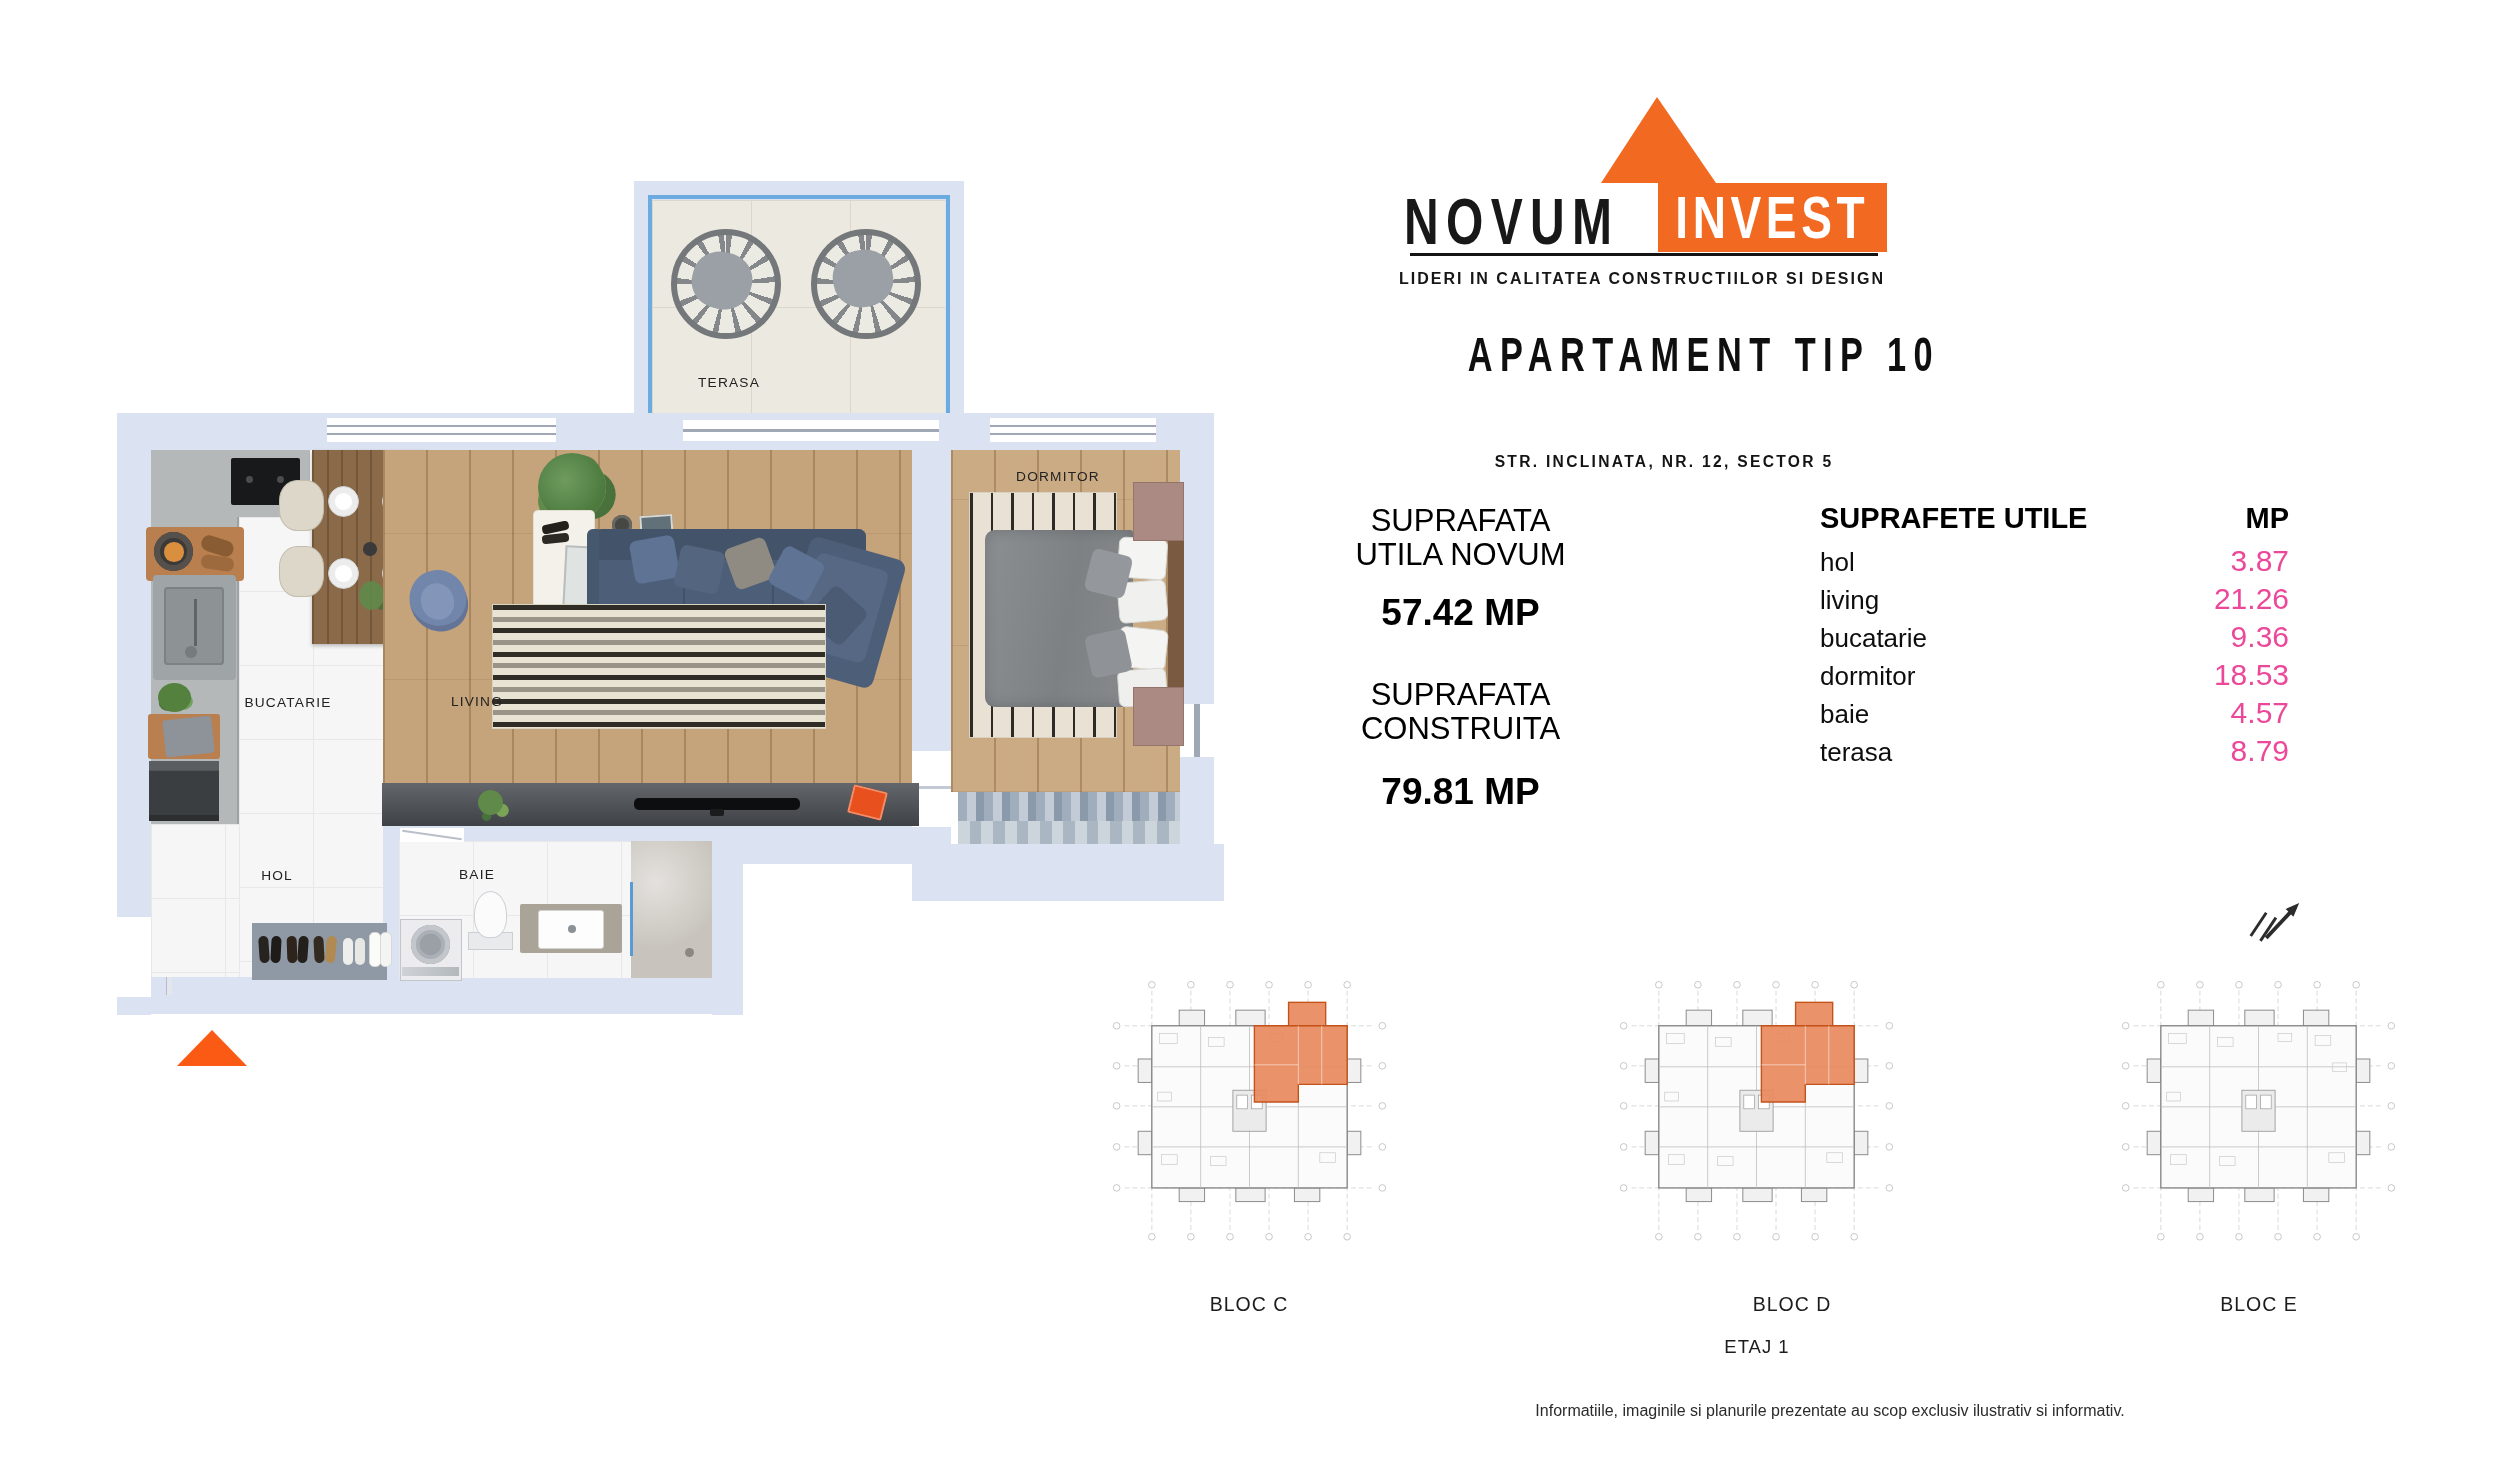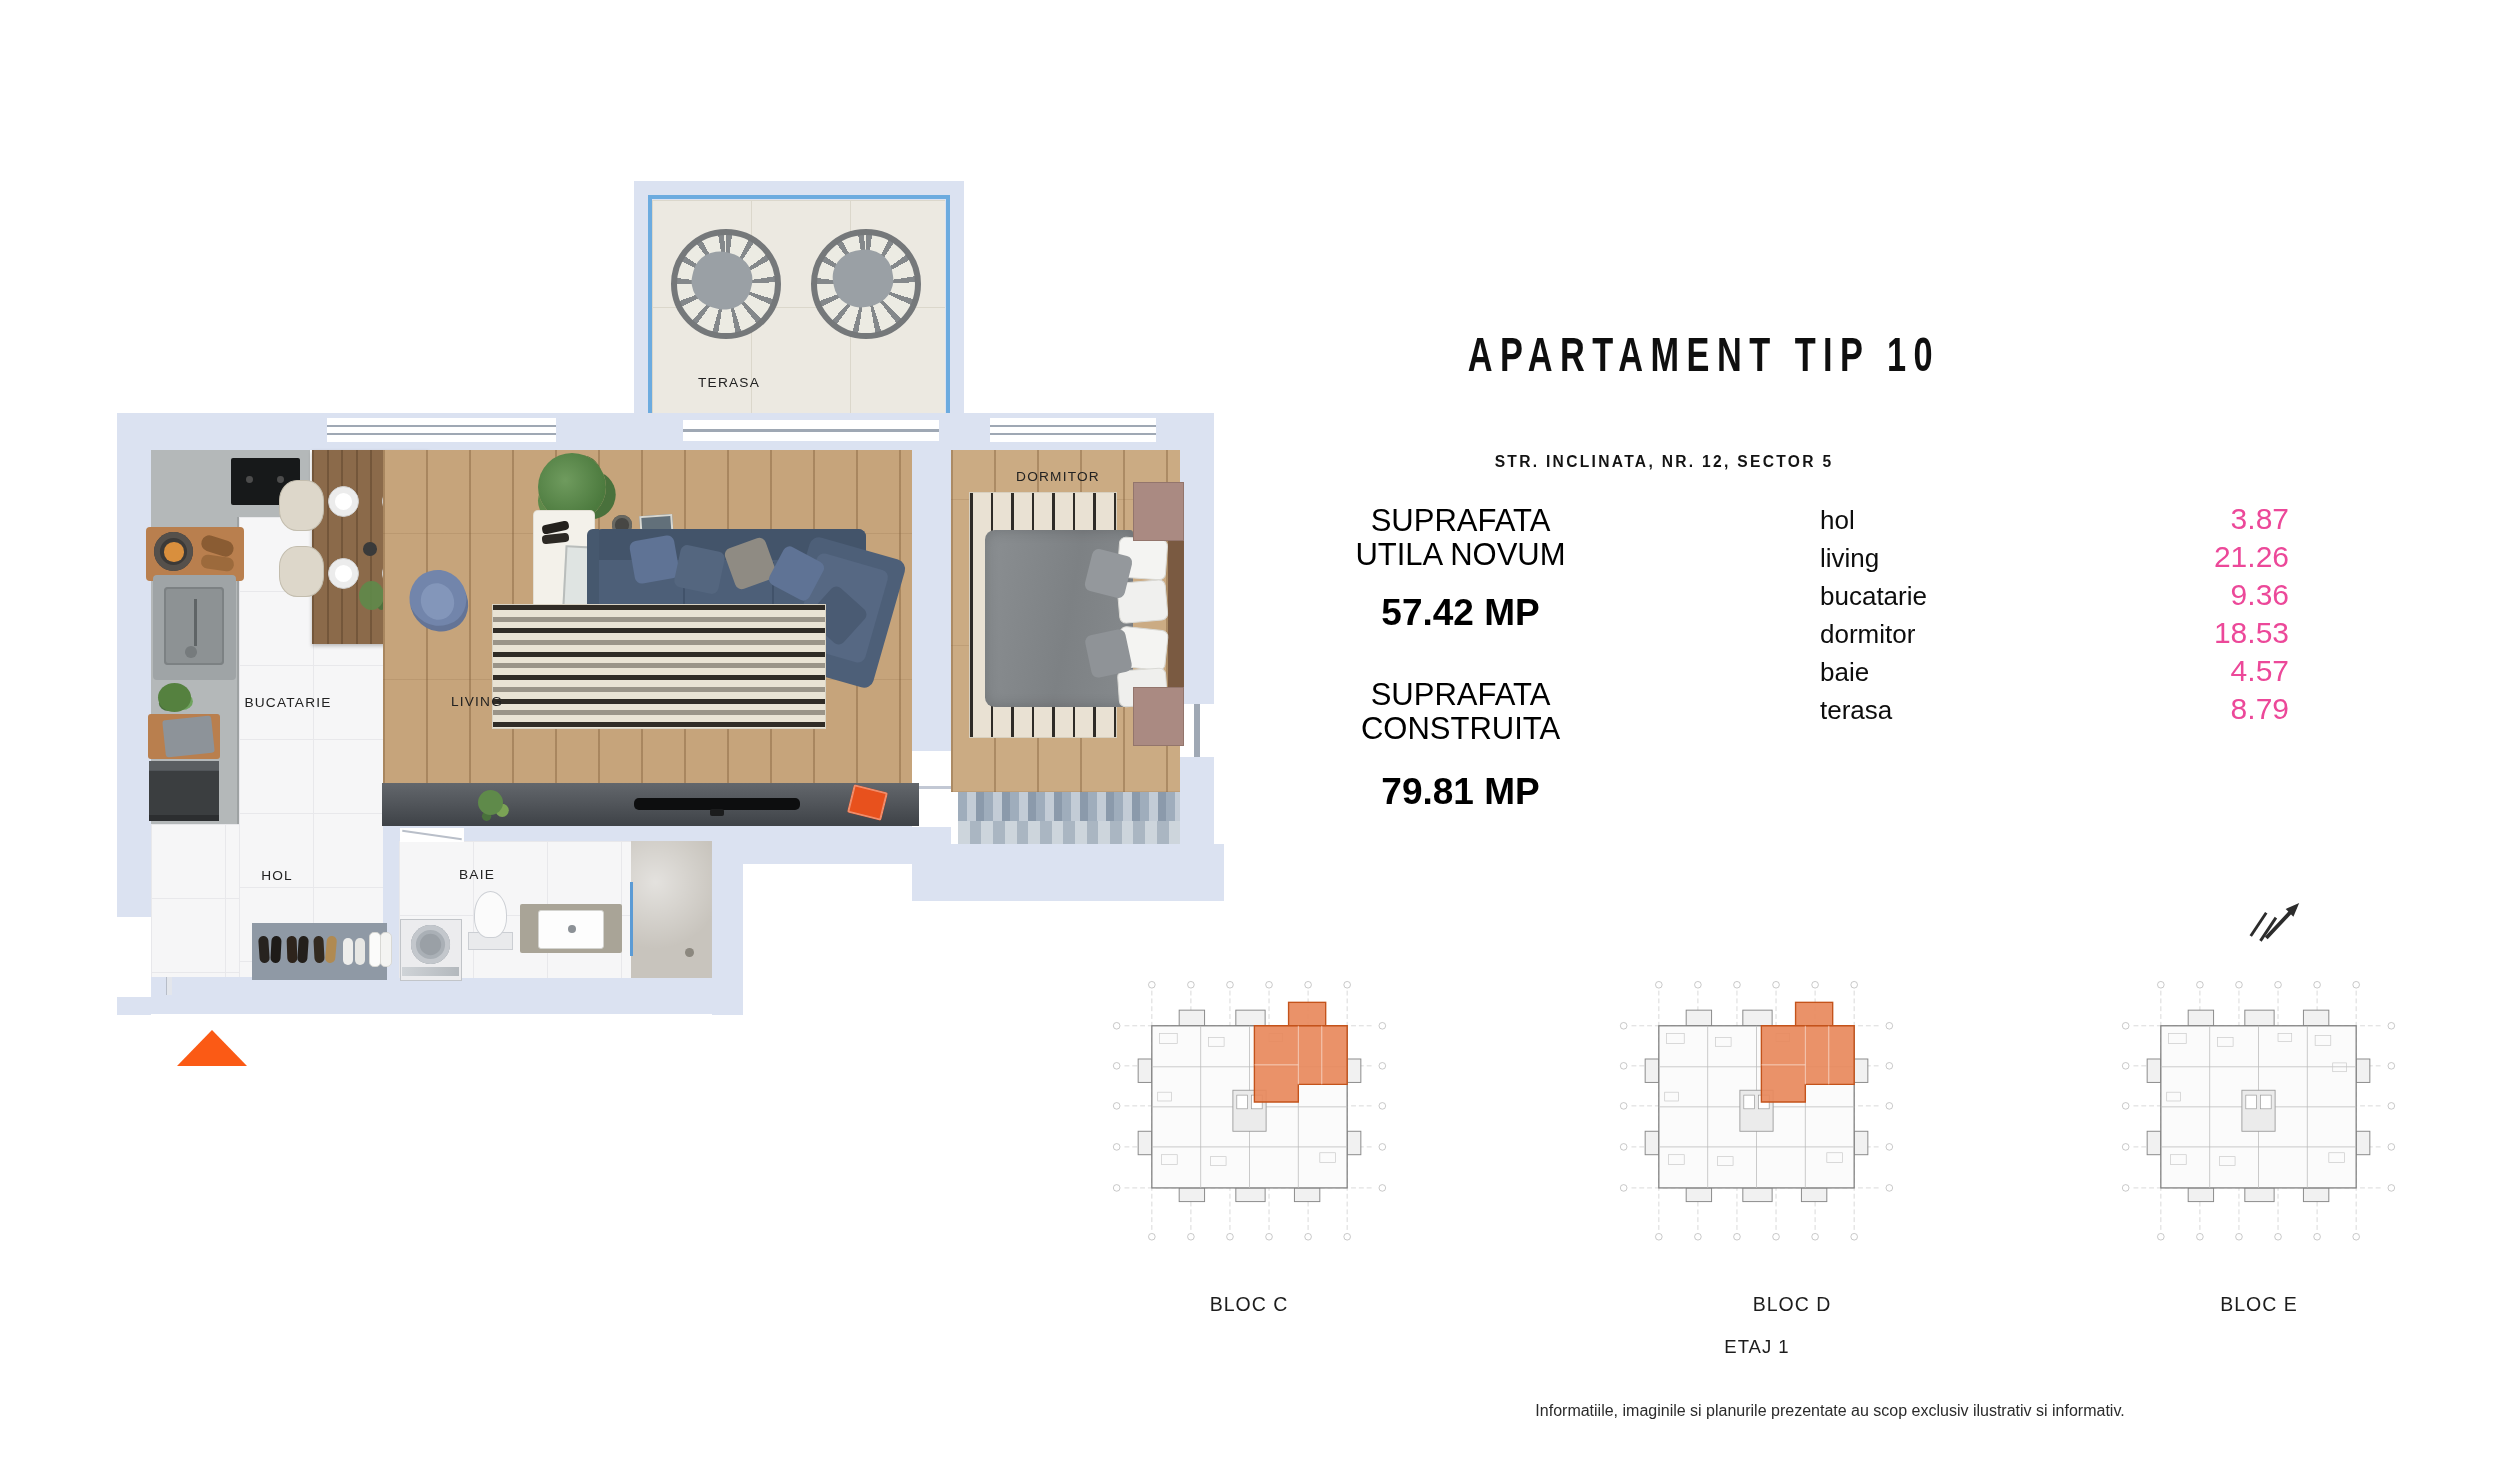--- a/index.html
+++ b/index.html
@@ -180,36 +180,49 @@
     <div class="pil" style="left:1088px;top:632px;width:41px;height:43px;background:#8f9397;transform:rotate(-12deg);"></div>
     <div class="abs" style="left:1133px;top:482px;width:49px;height:57px;background:#aa8a82;border:1px solid #93756c;"></div>
     <div class="abs" style="left:1133px;top:687px;width:49px;height:57px;background:#aa8a82;border:1px solid #93756c;"></div>
     <div class="abs" style="left:958px;top:792px;width:222px;height:29px;background:repeating-linear-gradient(90deg,#9fadbc 0 8.8px,#c3ccd6 8.8px 17.6px,#8b9aab 17.6px 26px);"></div>
     <div class="abs" style="left:958px;top:821px;width:222px;height:23.4px;background:repeating-linear-gradient(90deg,#cdd5dc 0 11.7px,#aab6c2 11.7px 23.4px);"></div>
     <div class="rmlbl" style="left:1058px;top:476px;">DORMITOR</div>
 
     <div class="abs" style="left:177px;top:1030px;width:0;height:0;border-left:35px solid transparent;border-right:35px solid transparent;border-bottom:36px solid #fb5a15;"></div>
   </div>
 
+  <div class="abs" style="left:1365px;top:59px;width:546px;height:244px;">
+    <div class="abs" style="left:236px;top:38px;width:0;height:0;border-left:56px solid transparent;border-right:59px solid transparent;border-bottom:86px solid #f26a21;"></div>
+    <div class="abs" style="left:39px;top:131px;font-size:64px;font-weight:bold;letter-spacing:9.8px;color:#181818;transform:scaleX(.75);transform-origin:left center;line-height:64px;white-space:nowrap;">NOVUM</div>
+    <div class="abs" style="left:293px;top:124px;width:229px;height:69px;background:#f26a21;display:flex;align-items:center;justify-content:center;">
+      <span style="font-size:59px;font-weight:bold;letter-spacing:5.9px;color:#fff;transform:scaleX(.78);white-space:nowrap;">INVEST</span>
+    </div>
+    <div class="abs" style="left:45px;top:194px;width:468px;height:2.9px;background:#141414;"></div>
+    <div class="abs" style="left:33px;top:211px;width:488px;text-align:center;font-size:16px;font-weight:bold;letter-spacing:2px;color:#161616;white-space:nowrap;">LIDERI IN CALITATEA CONSTRUCTIILOR SI DESIGN</div>
+  </div>
 
   <div class="abs" style="left:1380px;top:326px;width:585px;text-align:center;font-size:49px;font-weight:bold;letter-spacing:10.7px;color:#0f0f0f;transform:scaleX(.7);transform-origin:center;white-space:nowrap;">APARTAMENT TIP 10</div>
   <div class="abs" style="left:1420px;top:453px;width:488px;text-align:center;font-size:15.6px;font-weight:bold;letter-spacing:2.3px;color:#141414;white-space:nowrap;">STR. INCLINATA, NR. 12, SECTOR 5</div>
 
   <div class="abs" style="left:1341px;top:504px;width:239px;text-align:center;">
     <div class="sumline">SUPRAFATA</div>
     <div class="sumline">UTILA NOVUM</div>
     <div class="sumval" style="margin-top:19.5px;">57.42 MP</div>
   </div>
   <div class="abs" style="left:1341px;top:678px;width:239px;text-align:center;">
     <div class="sumline">SUPRAFATA</div>
     <div class="sumline">CONSTRUITA</div>
     <div class="sumval" style="margin-top:25px;">79.81 MP</div>
   </div>
 
   <div class="abs" style="left:1820px;top:502px;width:469px;">
+    <div class="trow" style="height:42px;">
+      <span style="font-size:29px;font-weight:bold;color:#000;">SUPRAFETE UTILE</span>
+      <span style="font-size:29px;font-weight:bold;color:#000;">MP</span>
+    </div>
     <div class="trow">
       <span class="tname">hol</span>
       <span class="tval">3.87</span>
     </div>
     <div class="trow">
       <span class="tname">living</span>
       <span class="tval">21.26</span>
     </div>
     <div class="trow">
       <span class="tname">bucatarie</span>

